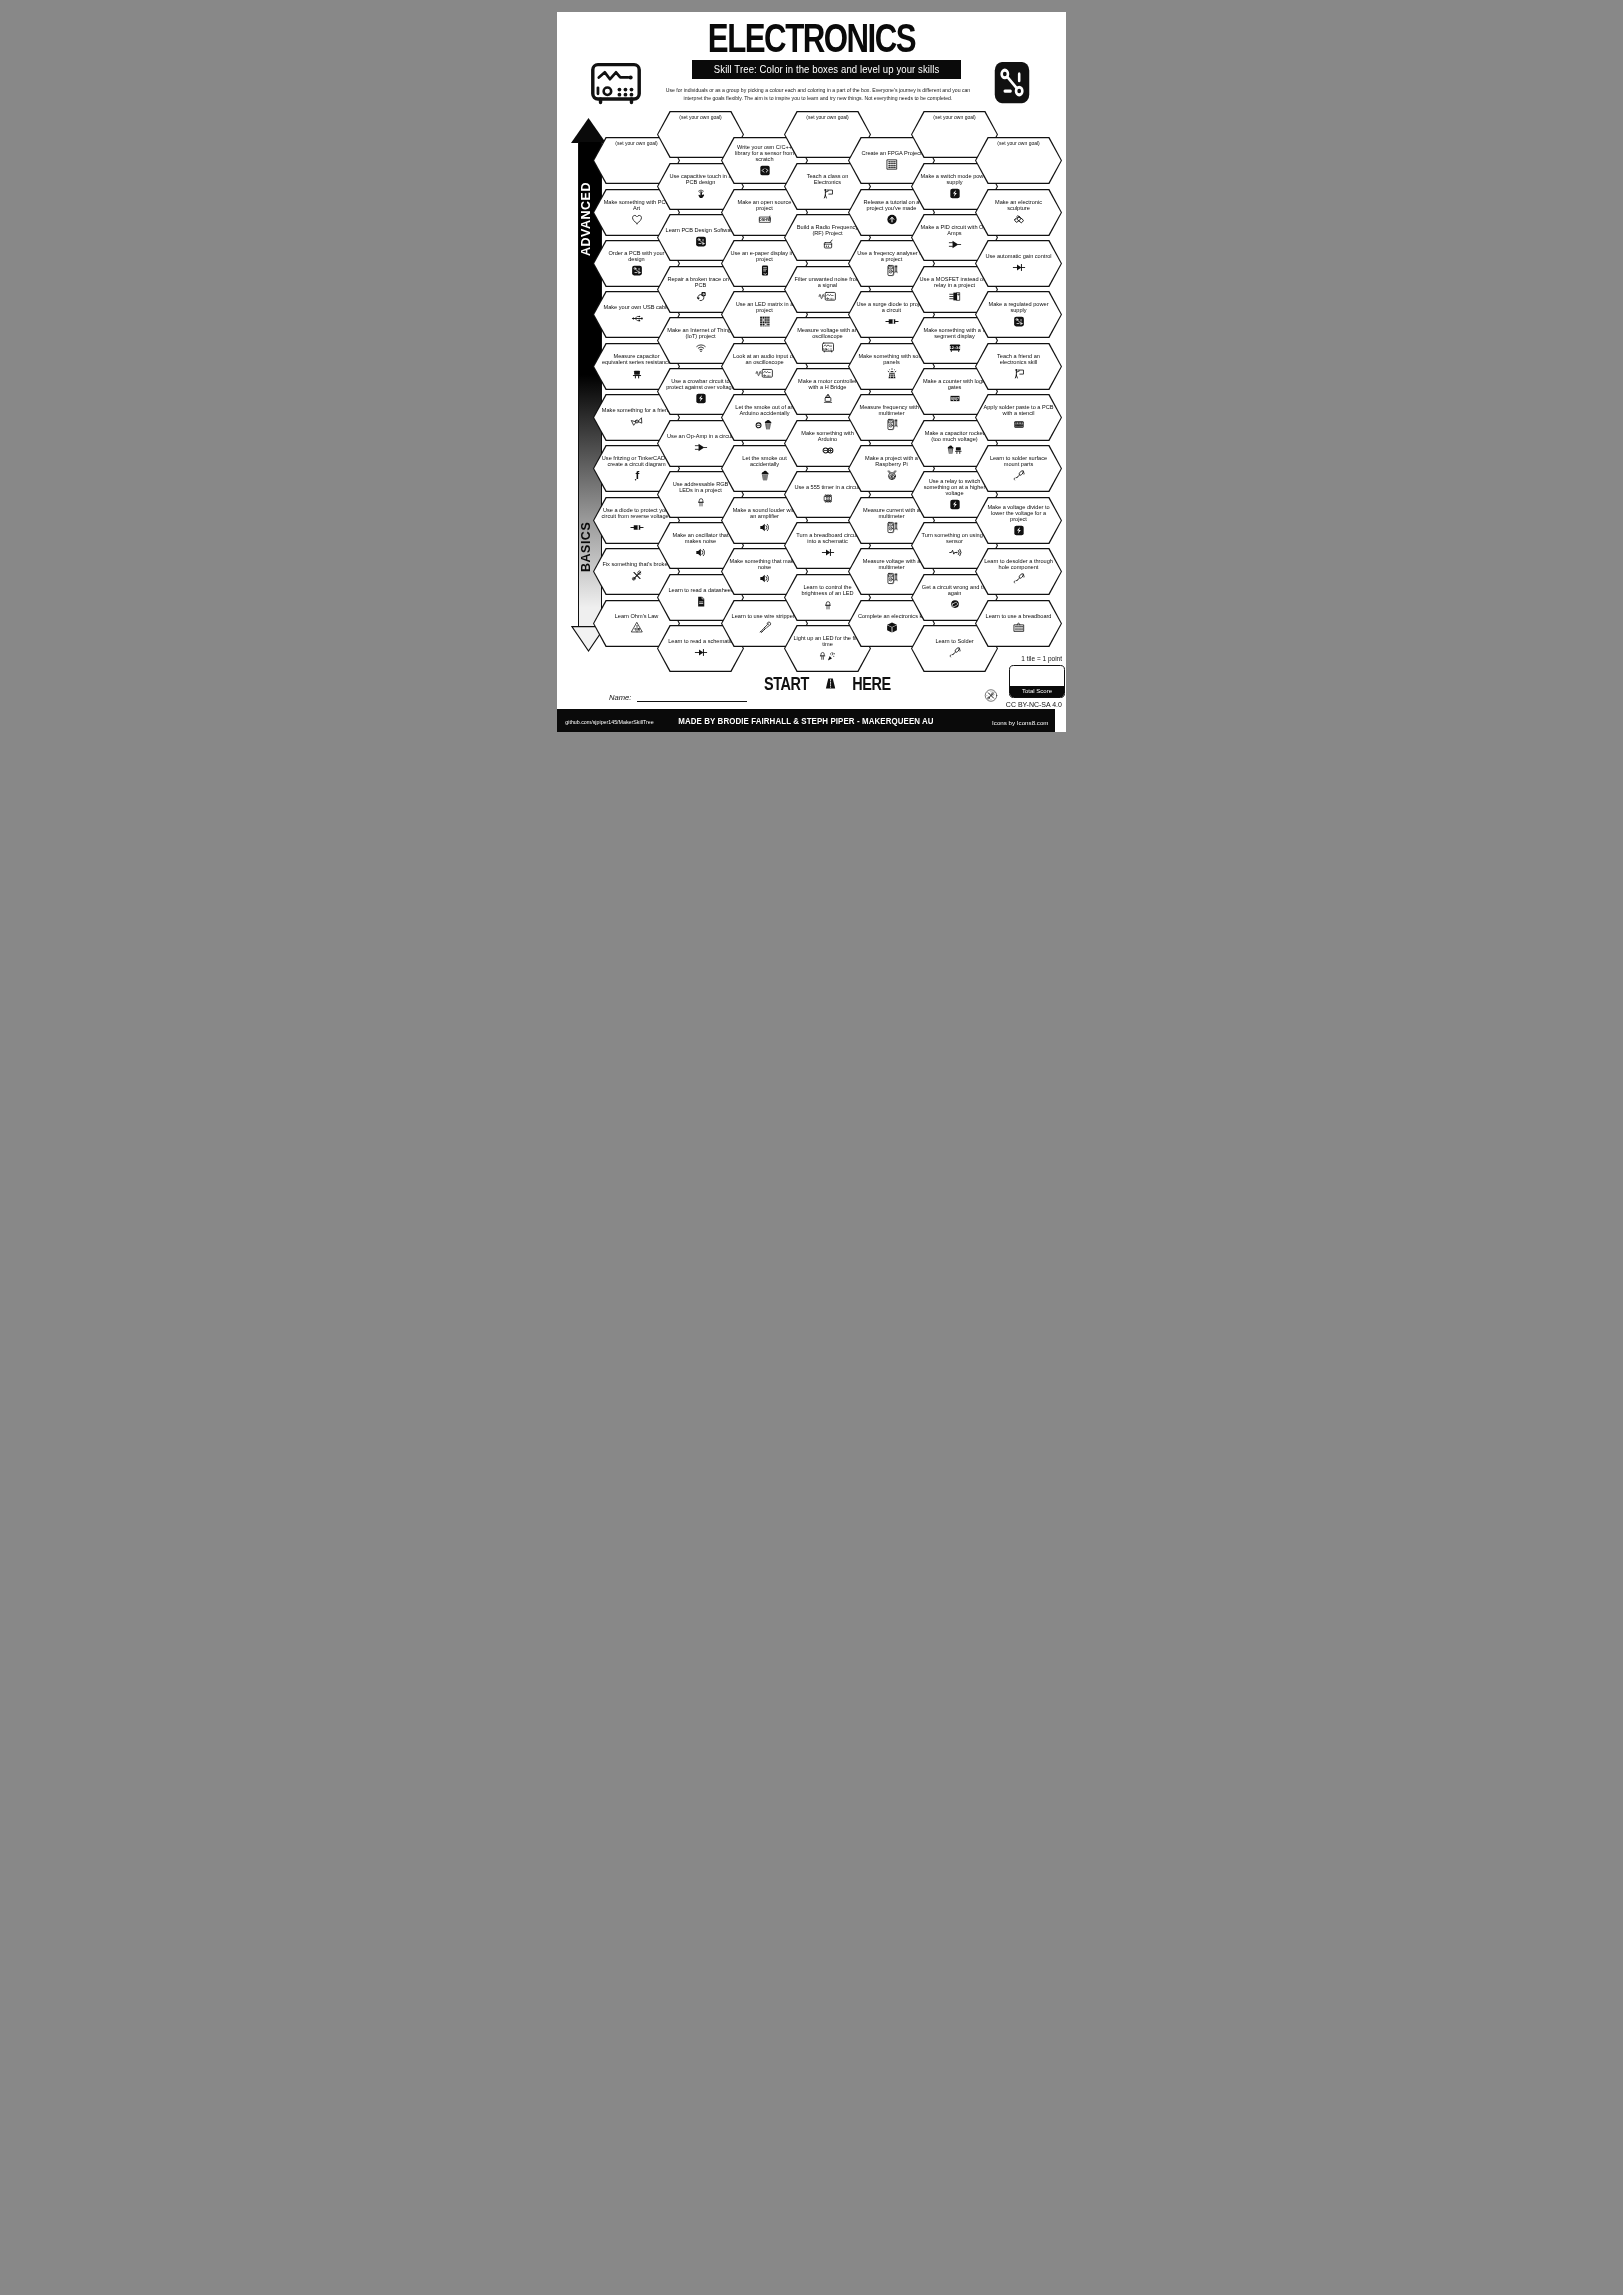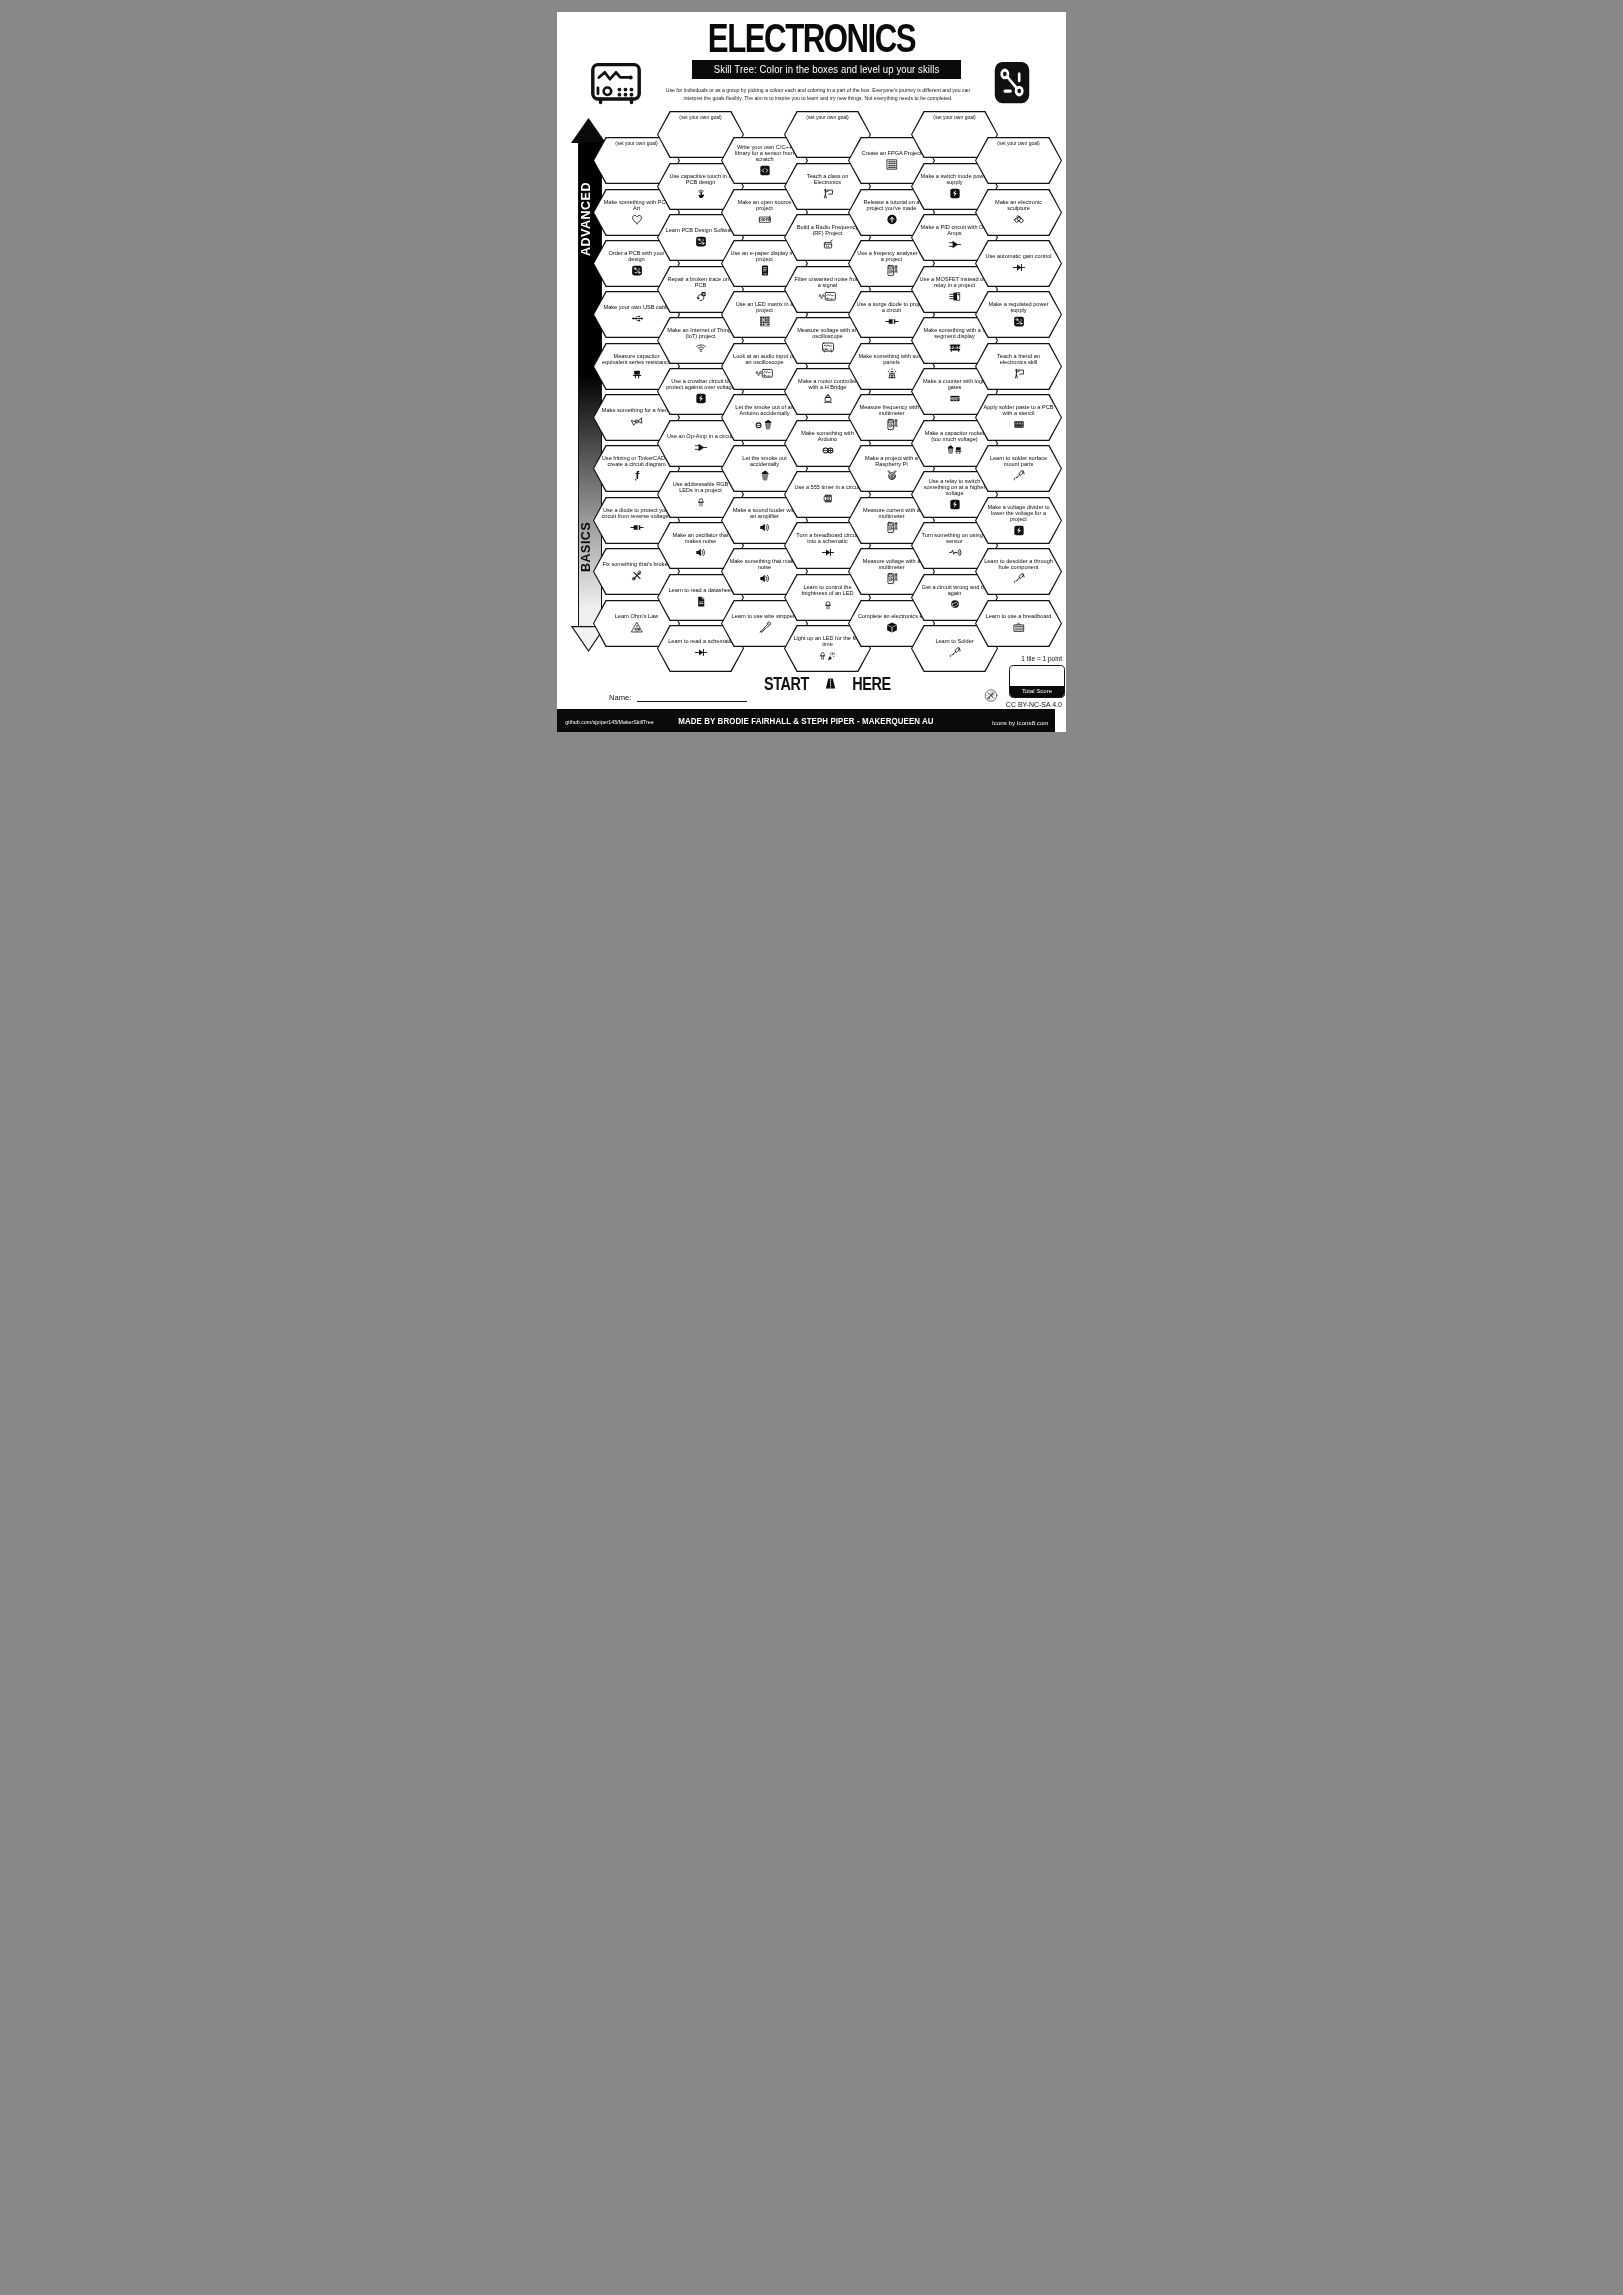--- a/index.html
+++ b/index.html
@@ -23,21 +23,21 @@
   
   .hex{position:absolute;width:87px;height:47px;background:#111;clip-path:polygon(0 50%,14.5% 0,85.5% 0,100% 50%,85.5% 100%,14.5% 100%);}
   .hex-in{position:absolute;inset:1.2px;background:#fff;clip-path:polygon(0 50%,14.5% 0,85.5% 0,100% 50%,85.5% 100%,14.5% 100%);}
   .hex-content{position:absolute;inset:0;display:flex;flex-direction:column;align-items:center;justify-content:center;gap:0.9px;z-index:2;}
   .hex-label{max-width:70px;text-align:center;font-size:5.6px;line-height:1.12;color:#0c0c0c;}
   .hex-goal-label{position:absolute;top:3.2px;left:0;width:100%;text-align:center;font-size:5px;color:#0c0c0c;z-index:2;}
   .hex-icon{display:flex;align-items:center;justify-content:center;height:14px;}
   
   #start-here{position:absolute;left:270px;top:662px;transform:translateX(-50%);display:flex;align-items:center;gap:5.6px;z-index:3;}
   .start-word{font-size:17.6px;font-weight:bold;letter-spacing:-0.5px;transform:scaleX(.82);}
-  #name-row{position:absolute;left:52px;top:681px;display:flex;align-items:flex-start;gap:6px;font-size:7.6px;}
+  #name-row{position:absolute;left:52px;top:681px;display:flex;align-items:flex-start;gap:6px;font-size:7.6px;font-style:italic;}
   #name-line{width:110px;border-bottom:1.2px solid #111;height:8.3px;}
   #tile-note{position:absolute;left:434px;top:643px;width:71px;text-align:right;font-size:6.5px;}
   #score-box{position:absolute;left:452px;top:653px;width:54px;height:30.5px;border:0.9px solid #111;border-radius:4.6px;overflow:hidden;background:#fff;}
   #score-box-bar{position:absolute;left:0;right:0;bottom:0;height:10.2px;background:#0a0a0a;color:#fff;font-size:6px;display:flex;align-items:center;justify-content:center;}
   #cc-license{position:absolute;right:3.7px;top:688px;font-size:7.6px;transform:scaleX(.92);transform-origin:100% 0;white-space:nowrap;}
   #maker-logo{position:absolute;left:416px;top:677px;z-index:4;}
   #footer-bar{position:absolute;left:0;right:11px;bottom:0;height:23px;background:#0a0a0a;color:#fff;padding-left:10px;}
   #footer-left{position:absolute;left:8.3px;bottom:7.4px;font-size:5.3px;}
   #footer-center{position:absolute;left:50%;transform:translateX(-50%) scaleX(.88);bottom:6px;font-size:9px;font-weight:bold;white-space:nowrap;letter-spacing:0.1px;}
   #footer-right{position:absolute;right:6.5px;bottom:6.5px;font-size:6.2px;}

